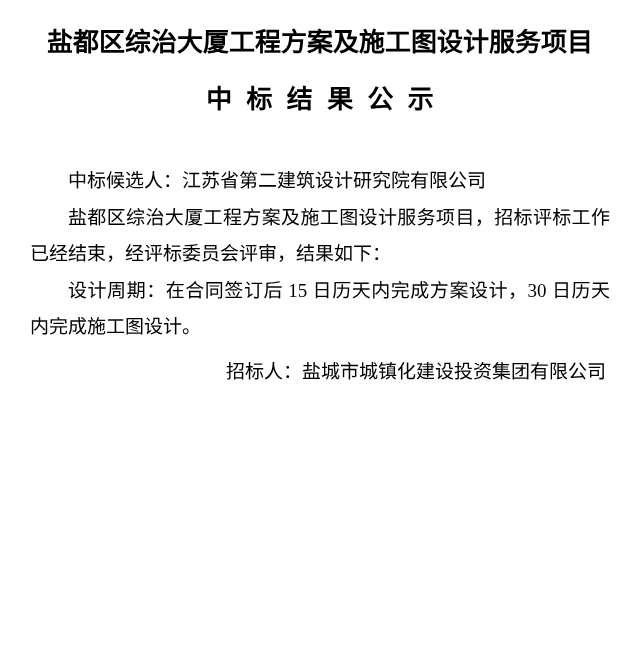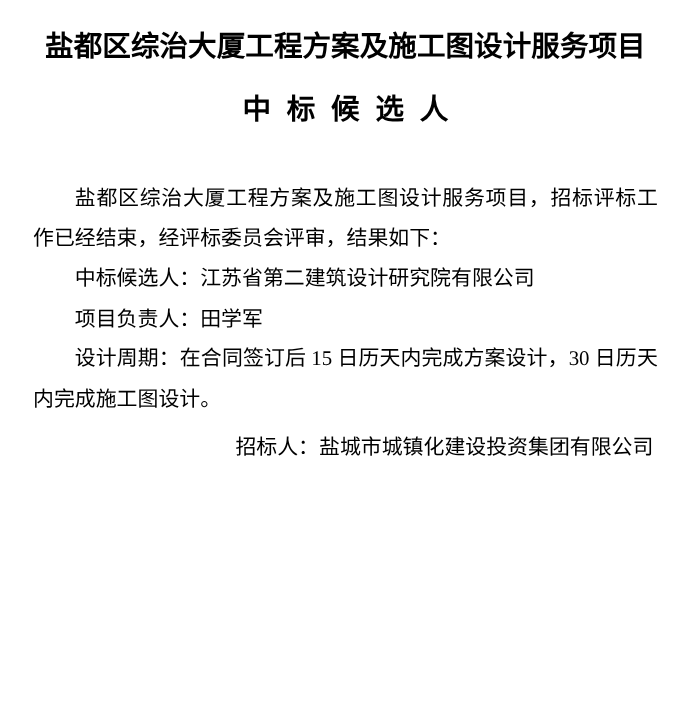--- a/index.html
+++ b/index.html
@@ -5,21 +5,21 @@
   html, body {
     margin: 0;
     padding: 0;
     background: #ffffff;
   }
   .doc-page {
     position: relative;
     width: 630px;
     height: 649px;
     box-sizing: border-box;
-    padding: 20px 32px 0 30px;
+    padding: 20px 20px 0 30px;
     background: #ffffff;
     color: #000000;
     font-family: "Liberation Serif", "DejaVu Serif", serif;
     overflow: hidden;
   }
   .doc-title {
     margin: 0;
     font-size: 26px;
     font-weight: bold;
     text-align: center;
@@ -56,29 +56,28 @@
     padding-right: 4px;
   }
 </style>
 </head>
 <body>
 
 <div class="doc-page">
 
   <h1 class="doc-title line1">盐都区综治大厦工程方案及施工图设计服务项目</h1>
 
-  <h1 class="doc-title line2">中标候选人</h1>
+  <h1 class="doc-title line2">中标结果公示</h1>
 
   <div class="doc-body">
+    <p>中标候选人：江苏省第二建筑设计研究院有限公司</p>
+
     <p>盐都区综治大厦工程方案及施工图设计服务项目，招标评标工作已经结束，经评标委员会评审，结果如下：</p>
 
-    <p>中标候选人：江苏省第二建筑设计研究院有限公司</p>
 
-
-    <p>项目负责人：田学军</p>
 
     <p>设计周期：在合同签订后 15 日历天内完成方案设计，30 日历天内完成施工图设计。</p>
 
   </div>
 
   <div class="signature-block">
     <div class="sig-bidder">招标人：盐城市城镇化建设投资集团有限公司</div>
 
   </div>
 

